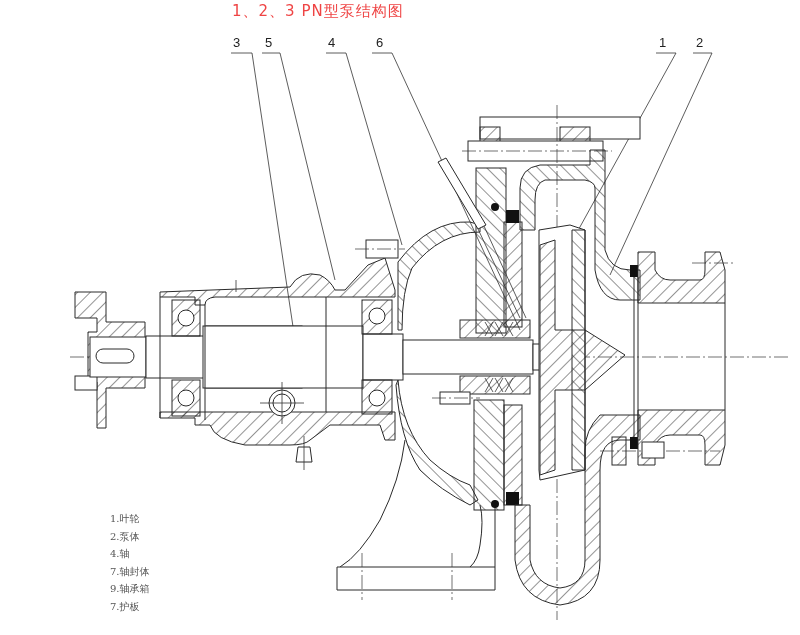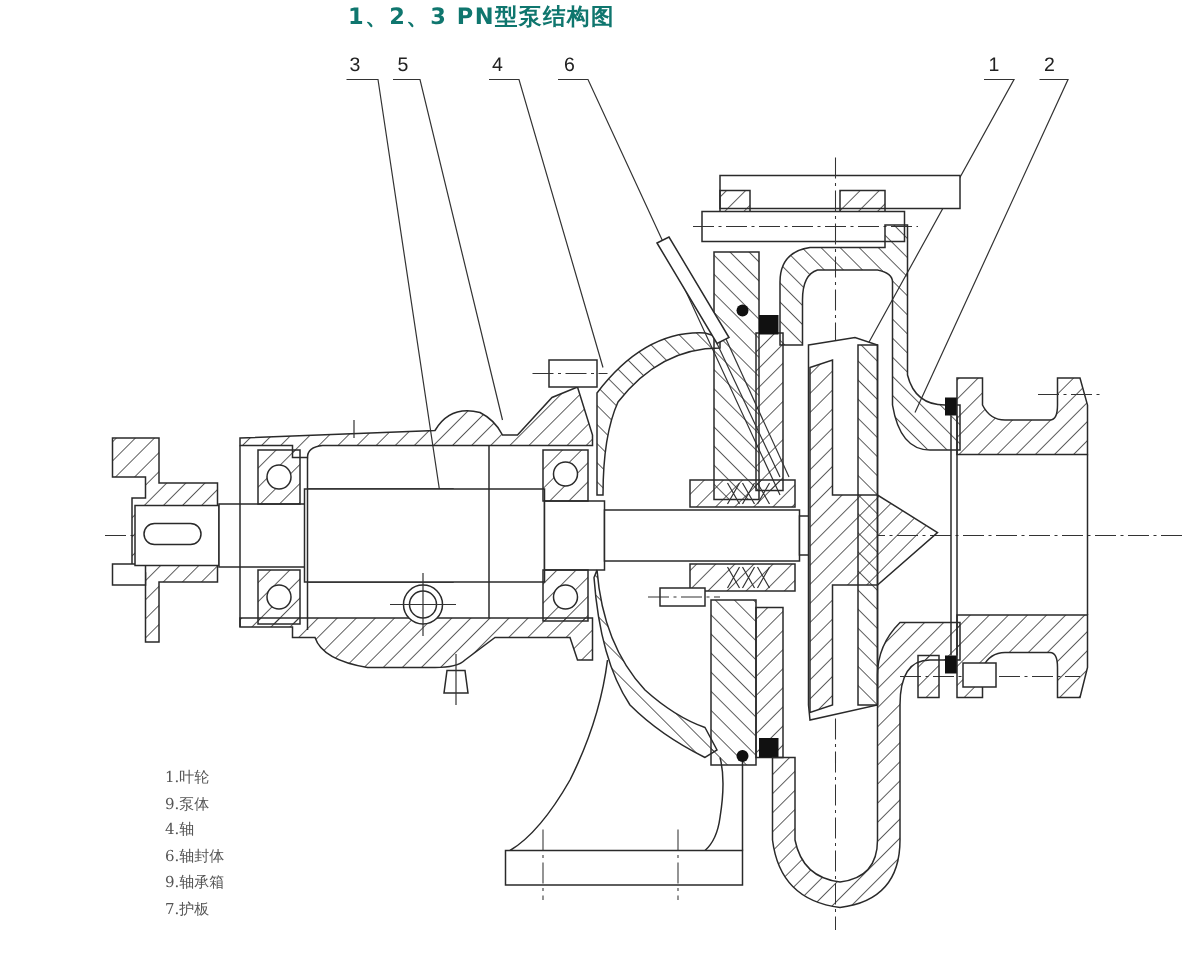--- a/index.html
+++ b/index.html
@@ -1,19 +1,19 @@
 <!DOCTYPE html>
 <html><head>
 <meta charset="utf-8">
 <style>
   html, body { margin: 0; padding: 0; background: #ffffff; }
   body { width: 800px; height: 635px; position: relative; overflow: hidden; font-family: "DejaVu Sans", sans-serif; }
   #title {
-    position: absolute; left: 232px; top: 2px; font-size: 15px; color: #0f766e;
-    letter-spacing: 1px; font-family: "DejaVu Sans", sans-serif; white-space: nowrap; font-weight: bold;
+    position: absolute; left: 232px; top: 2px; font-size: 15px; color: #ef4444;
+    letter-spacing: 1px; font-family: "DejaVu Sans", sans-serif; white-space: nowrap;
   }
   #drawing { position: absolute; left: 0; top: 0; }
   .ln { stroke: #2a2a2a; stroke-width: 1; fill: none; }
   .thin { stroke: #333; stroke-width: 0.8; fill: none; }
   .cl { stroke: #333; stroke-width: 0.7; fill: none; stroke-dasharray: 14 3 2 3; }
   .solid { fill: #111; stroke: none; }
   .hatchfill { fill: url(#hatch); stroke: #2a2a2a; stroke-width: 1; }
   .hatchfill2 { fill: url(#hatch2); stroke: #2a2a2a; stroke-width: 1; }
   .wfill { fill: #fff; stroke: #2a2a2a; stroke-width: 1; }
   .lbl { font-family: "Liberation Sans", sans-serif; font-size: 13px; fill: #222; }
@@ -180,18 +180,18 @@
     <line class="ln" x1="725" y1="303" x2="725" y2="410"></line>
     <line class="cl" x1="692" y1="263" x2="735" y2="263"></line>
     <line class="cl" x1="600" y1="451" x2="720" y2="451"></line>
     <rect class="hatchfill" x="612" y="437" width="14" height="28"></rect>
     <rect class="wfill" x="642" y="442" width="22" height="16"></rect>
   </g>
 </svg>
 
 <div id="legend">
   <div>1.叶轮</div>
-  <div>9.泵体</div>
+  <div>2.泵体</div>
   <div>4.轴</div>
-  <div>6.轴封体</div>
+  <div>7.轴封体</div>
   <div>9.轴承箱</div>
   <div>7.护板</div>
 </div>
 
 </body></html>

